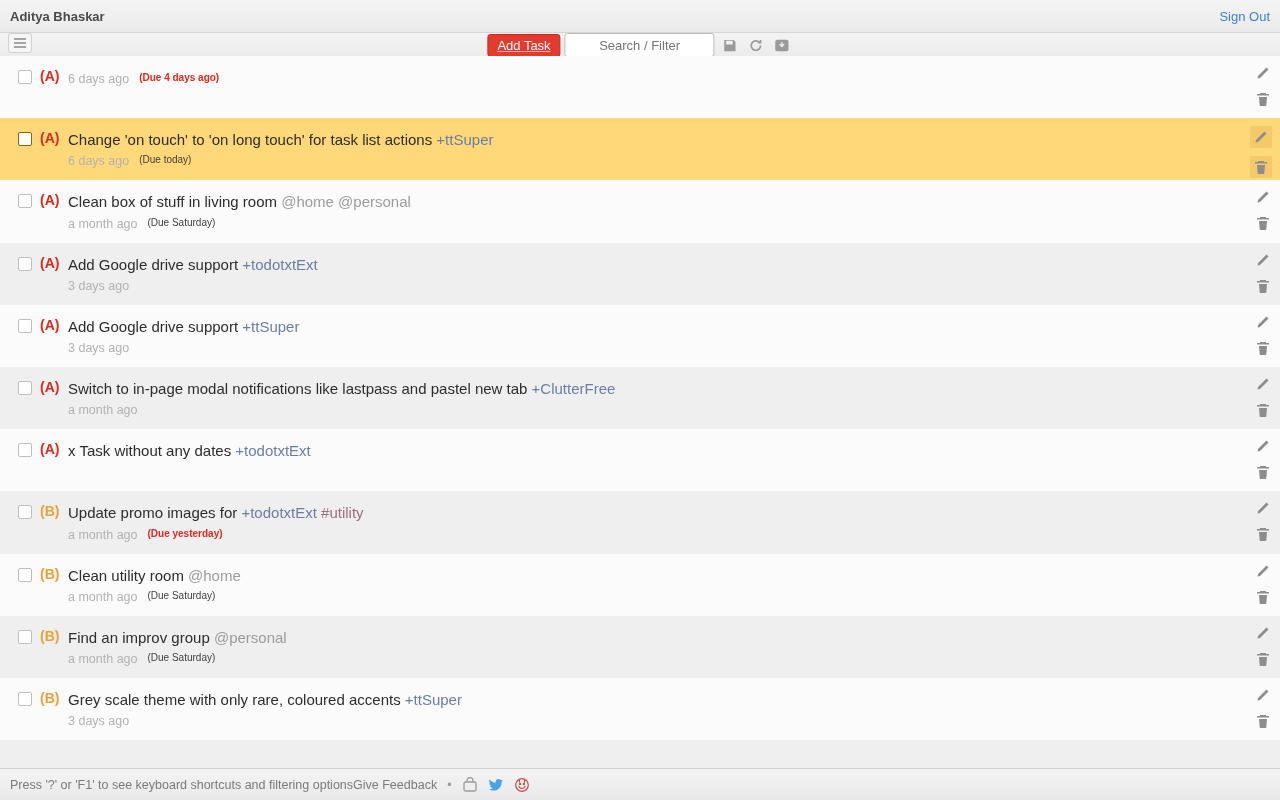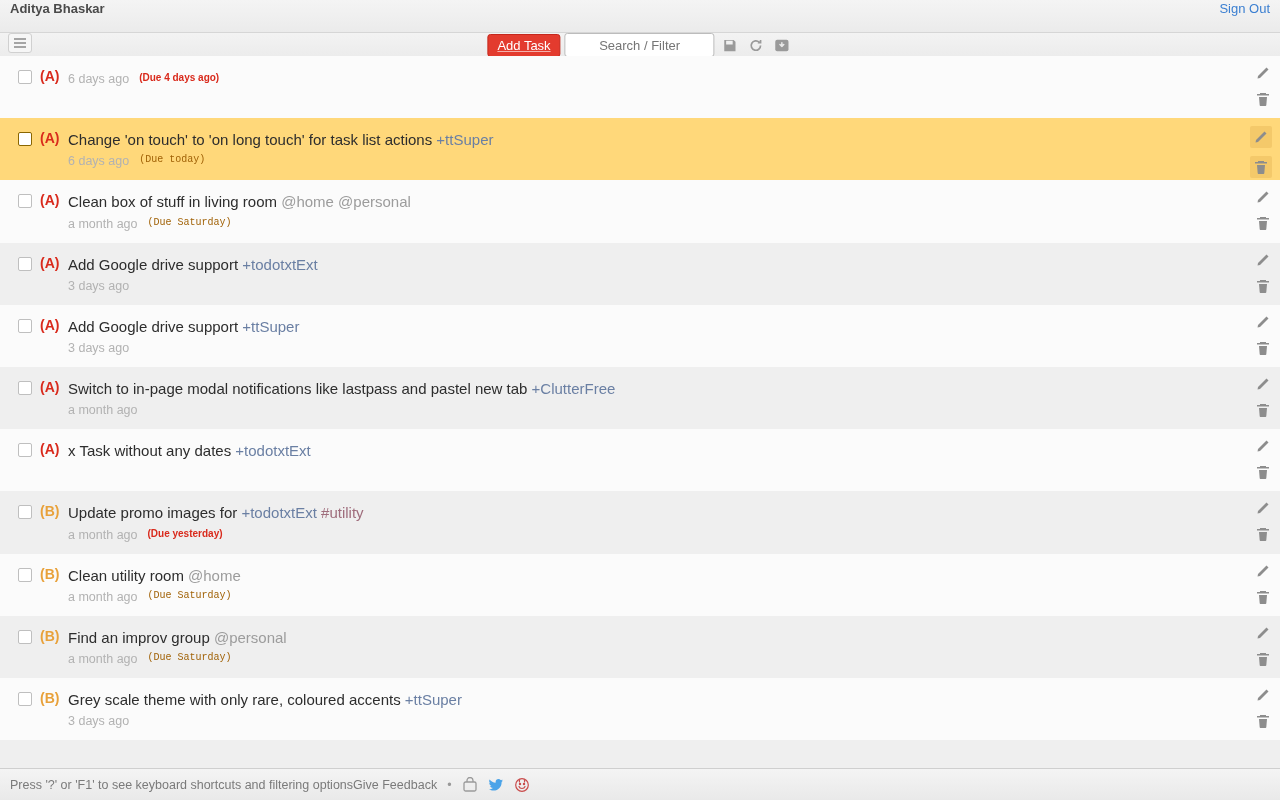--- a/index.html
+++ b/index.html
@@ -1,18 +1,18 @@
 <!DOCTYPE html>
 <html><head>
 <meta charset="utf-8">
 <style>
   * { box-sizing: border-box; margin: 0; padding: 0; }
   html, body { width: 1280px; height: 800px; overflow: hidden; font-family: "Helvetica Neue", Helvetica, Arial, sans-serif; font-size: 14px; color: #333; background: #f7f7f7; }
   
-  .topbar { height: 22px; background: linear-gradient(#f4f4f4,#ebebeb); border-bottom: 1px solid #d6d6d6; display: flex; align-items: flex-end; padding: 16px 10px; justify-content: space-between; }
+  .topbar { height: 22px; background: linear-gradient(#f4f4f4,#ebebeb); border-bottom: 1px solid #d6d6d6; display: flex; align-items: center; padding: 16px 10px; justify-content: space-between; }
   .topbar .user { font-weight: 600; color: #4a4a4a; font-size: 13px; }
   .topbar .signout { color: #3b7fd1; font-size: 13px; cursor: pointer; }
   
   .toolbar { height: 34px; background: linear-gradient(#f3f3f3,#e9e9e9); border-bottom: 2px solid #c9c9c9; display: flex; align-items: flex-start; padding: 0 8px; position: relative; }
   .menu-btn { width: 24px; height: 20px; display:flex; align-items:center; justify-content:center; cursor:pointer; color:#8a8a8a; border:1px solid #d0d0d0; border-radius:3px; background:#f6f6f6; }
   .menu-btn svg { width:14px; height:12px; }
   .toolbar-center { position:absolute; left:50%; transform:translateX(-50%); display:flex; align-items:center; gap:4px; }
   .add-task-btn { background:#e33b2e; color:#fff; border:1px solid #c5281d; border-radius:3px; padding:3px 9px; font-size:13px; cursor:pointer; text-decoration:underline; text-decoration-color: rgba(255,255,255,0.6); }
   .search-input { width:150px; height:24px; border:1px solid #bcbcbc; border-radius:3px; padding:0 8px; font-size:13px; text-align:center; color:#777; background:#fff; }
   .tb-icon { width:22px; height:22px; display:flex; align-items:center; justify-content:center; color:#9a9a9a; border:1px solid transparent; border-radius:3px; cursor:pointer; }
@@ -30,21 +30,21 @@
   .priority { flex:0 0 28px; font-weight:700; font-size:14px; padding-top:0px; }
   .prio-A { color:#d92a1c; }
   .prio-B { color:#e8a13a; }
   .task-body { flex:1 1 auto; }
   .task-line1 { font-size:15px; color:#2d2d2d; line-height:1.35; }
   .task-line1 .project { color:#6a7fa3; }
   .task-line1 .context { color:#9c9c9c; }
   .task-line1 .hashtag { color:#9f6d7c; }
   .task-line2 { margin-top:4px; font-size:12.5px; color:#b2b2b2; display:flex; gap:10px; }
   .task-line2 .due { font-size:10px; }
-  .due-green { color:#a16207;font-family:Liberation Mono, monospace; }
+  .due-green { color:#404040; }
   .due-red { color:#d92a1c; font-weight:600; }
   .actions { position:absolute; right:8px; top:8px; display:flex; flex-direction:column; gap:8px; }
   .act { width:18px; height:18px; color:#8d8d8d; cursor:pointer; display:flex; align-items:center; justify-content:center; }
   .act svg { width:16px; height:16px; }
   .task-row.selected .actions .act { background:#f4c96a; border-radius:2px; padding:2px; width:22px; height:22px; }
   
   .statusbar { position:absolute; bottom:0; left:0; right:0; height:32px; background:linear-gradient(#f4f4f4,#e9e9e9); border-top:1px solid #cfcfcf; display:flex; align-items:center; justify-content:flex-start; padding:0 10px; font-size:12.5px; color:#7a7a7a; }
   .status-right { display:flex; align-items:center; gap:10px; }
   .status-right .dot { color:#999; }
   .status-icon { width:16px; height:16px; display:flex; align-items:center; justify-content:center; cursor:pointer; }

